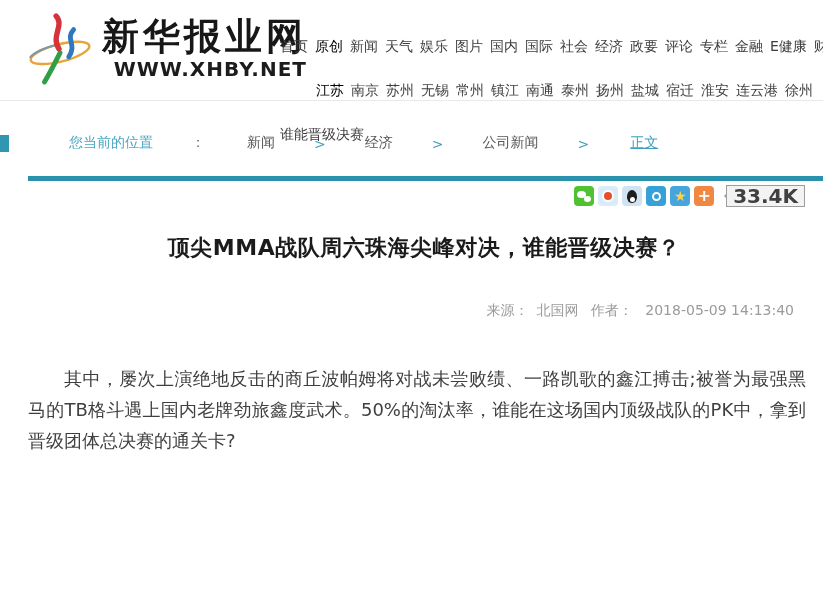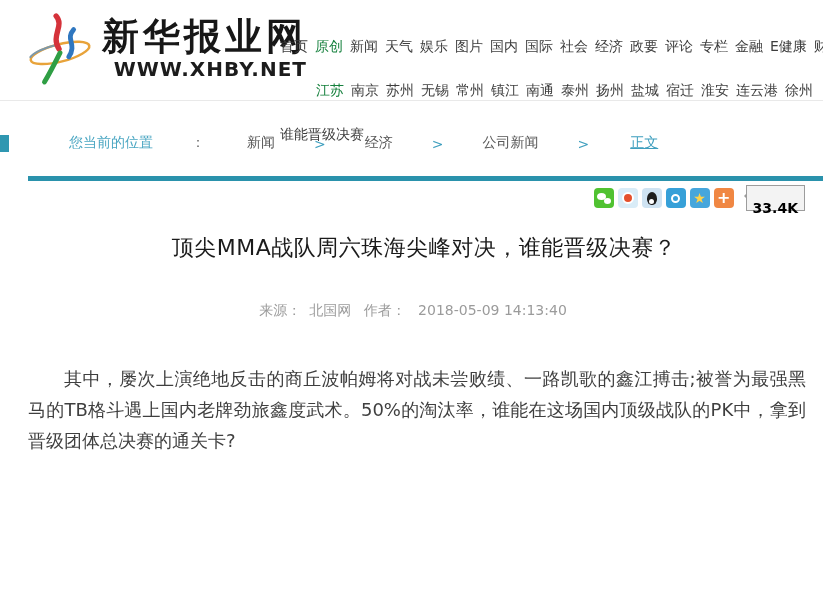--- a/index.html
+++ b/index.html
@@ -13,21 +13,21 @@
   
   .logo { position:absolute; left:26px; top:10px; display:flex; align-items:center; cursor:pointer; }
   .logo-mark { width:68px; height:80px; margin-right:8px; }
   .logo-text .cn { font-size:37px; font-weight:bold; color:#171717; letter-spacing:4px; line-height:38px; }
   .logo-text .en { font-size:20px; font-weight:bold; color:#1c1c1c; letter-spacing:1px; line-height:26px;text-align:right; }
 
   
   .topnav { position:absolute; left:280px; top:16px; width:600px; font-size:14px; }
   .nav-row { display:flex; white-space:nowrap; line-height:28px; column-gap:7px; color:#3e3e3e; }
   .nav-row .nav-link { cursor:pointer;margin-top:16px; }
-  .nav-row .red { color:#15803d; }
+  .nav-row .red { color:#000000; }
   .nav-row2 { margin-left:36px; }
 
   .header-divider { position:absolute; left:0; top:100px; width:823px; height:1px; background:#e9e9e9; }
 
   
   .breadcrumb { position:absolute; left:0; top:134px; display:flex; align-items:flex-end; font-size:14px;gap:32px; }
   .crumb-square { width:9px; height:17px; background:#2f97b1; margin-right:28px; }
   .crumb-label { color:#4aa6c2; }
   .crumb-colon { color:#6e6e6e; margin:0 10px 0 6px; }
   .crumb-item { color:#565656; cursor:pointer; }
@@ -45,28 +45,28 @@
   .sicon.wechat .bub2 { position:absolute; right:3px; bottom:4px; width:7px; height:6px; background:#fff; border-radius:50%; }
   .sicon.weibo { background:#d9ecf7; }
   .sicon.weibo .eye { width:12px; height:12px; background:#e5502c; border-radius:50%; border:2px solid #fff; }
   .sicon.qq { background:#cfe3f2; }
   .sicon.qq .penguin { width:10px; height:13px; background:#1d1d1d; border-radius:50% 50% 45% 45%; position:relative; }
   .sicon.qq .penguin:after { content:""; position:absolute; left:2.5px; bottom:1px; width:5px; height:5px; background:#fff; border-radius:50%; }
   .sicon.friend { background:#36a0d8; }
   .sicon.friend .ring { width:9px; height:9px; border:2.5px solid #fff; border-radius:50%; }
   .sicon.qzone { background:#46a6dc; color:#ffd24a; font-size:14px; line-height:1; }
   .sicon.more { background:#f08743; color:#fff; font-size:16px; font-weight:bold; line-height:1; }
-  .share-count { position:relative; margin-left:8px; height:22px; padding:12px 6px; background:#f3f3f3;
-    border:1px solid #9c9c9c; font-size:14px; font-weight:bold; color:#000000; line-height:20px; cursor:pointer; }
+  .share-count { position:relative; margin-left:8px; height:22px; padding:0 6px; background:#f3f3f3;
+    border:1px solid #9c9c9c; font-size:20px; font-weight:bold; color:#404040; line-height:20px; cursor:pointer; }
   .share-count:before { content:""; position:absolute; left:-6px; top:7px; border:3px solid transparent; border-right-color:#9c9c9c; }
 
   
   .article-title { position:absolute; left:28px; top:233px; width:792px; text-align:center;
-    font-size:22px; font-weight:normal; color:#1b1b1b; letter-spacing:0.5px; }
-  .article-meta { position:absolute; left:28px; top:302px; width:770px; text-align:center;
+    font-size:22px; font-weight:bold; color:#1b1b1b; letter-spacing:0.5px; }
+  .article-meta { position:absolute; left:28px; top:302px; width:770px; text-align:right;
     font-size:14px; color:#9b9b9b; }
   .article-meta span { margin:0 4px; }
   .article-body { position:absolute; left:28px; top:363px; width:778px; }
   .article-body p { font-size:18px; line-height:31px; color:#3f3f3f; text-indent:36px; text-align:justify; }
   .article-body p + p { margin-top:36px; }
 </style>
 </head>
 <body>
 
 <div class="page">

